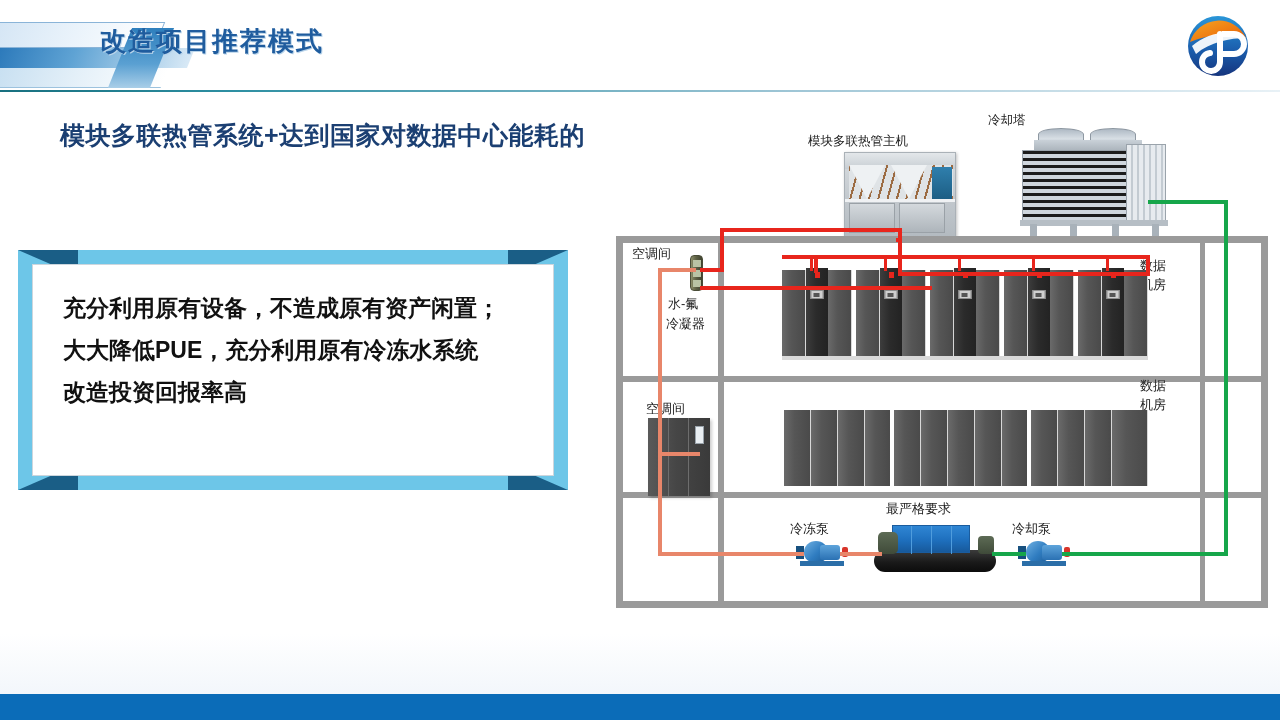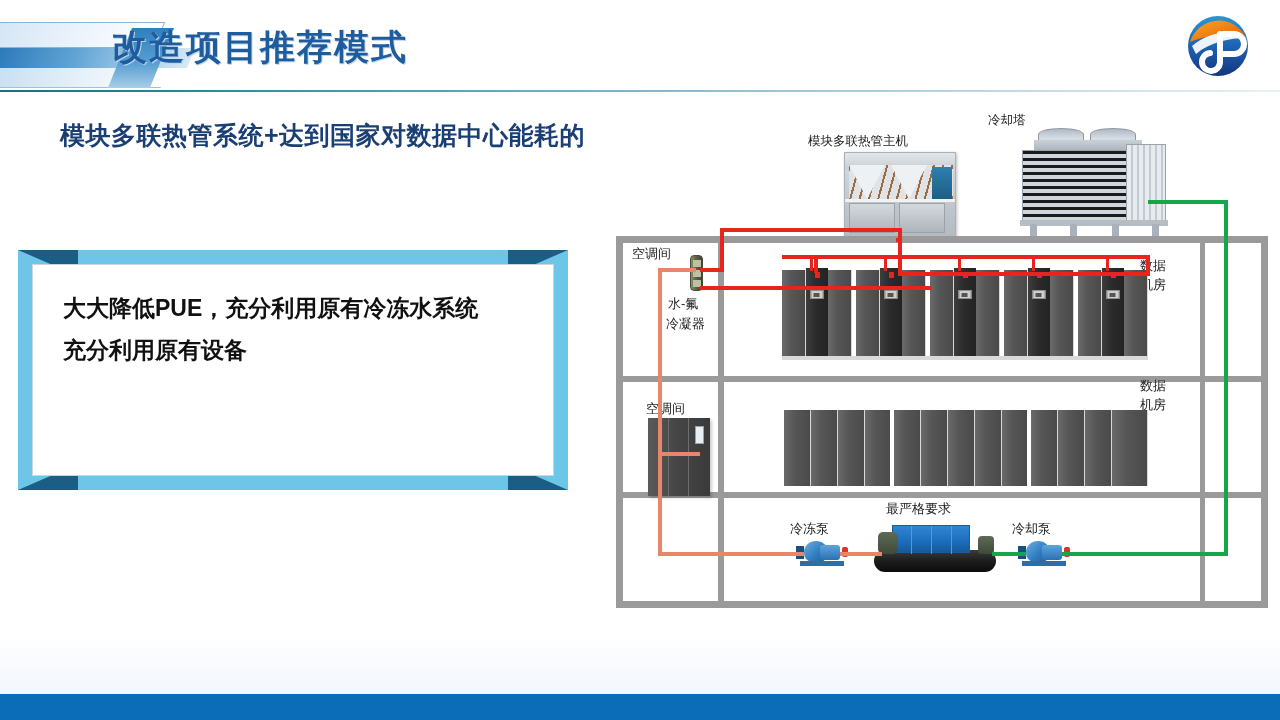--- a/index.html
+++ b/index.html
@@ -58,22 +58,22 @@
     box-sizing: border-box;
   }
   .deco-4 {
     left: 150px; top: 20px;
     width: 42px; height: 60px;
     background: linear-gradient(to bottom, #2e7fbd 0%, #5aa0d2 60%, #a9cee8 100%);
   }
 
   .slide-title {
     position: absolute;
-    left: 112px; top: 24px;
-    font-size: 35px;
+    left: 100px; top: 24px;
+    font-size: 26px;
     font-weight: bold;
     color: #1f5c9e;
     letter-spacing: 2px;
     white-space: nowrap;
     text-shadow: 1px 1px 0 #b9d4ea;
   }
 
   .header-rule {
     position: absolute;
     left: 0; top: 90px;
@@ -395,22 +395,23 @@
   <div class="subtitle">模块多联热管系统+达到国家对数据中心能耗的</div>
 
   <div class="callout">
     <div class="callout-frame-outer">
       <div class="callout-corner c-tl"></div>
       <div class="callout-corner c-tr"></div>
       <div class="callout-corner c-bl"></div>
       <div class="callout-corner c-br"></div>
     </div>
     <div class="callout-inner">
+      <div class="callout-line">充分利用原有设备，不造成原有资产闲置；</div>
       <div class="callout-line">大大降低PUE，充分利用原有冷冻水系统</div>
-      <div class="callout-line">充分利用原有设备</div>
+      <div class="callout-line">改造投资回报率高</div>
     </div>
   </div>
 
   <div class="diagram">
 
     <div class="d-label" style="left:208px; top:33px; font-size:12.5px;">模块多联热管主机</div>
     <div class="d-label" style="left:388px; top:12px; font-size:12.5px;">冷却塔</div>
 
     <div class="photo chiller-photo" style="left:244px; top:52px; width:112px; height:86px;">
       <div style="position:absolute;left:0;top:0;width:100%;height:16px;background:linear-gradient(to bottom,#e3e7ea,#c8ced3);"></div>

